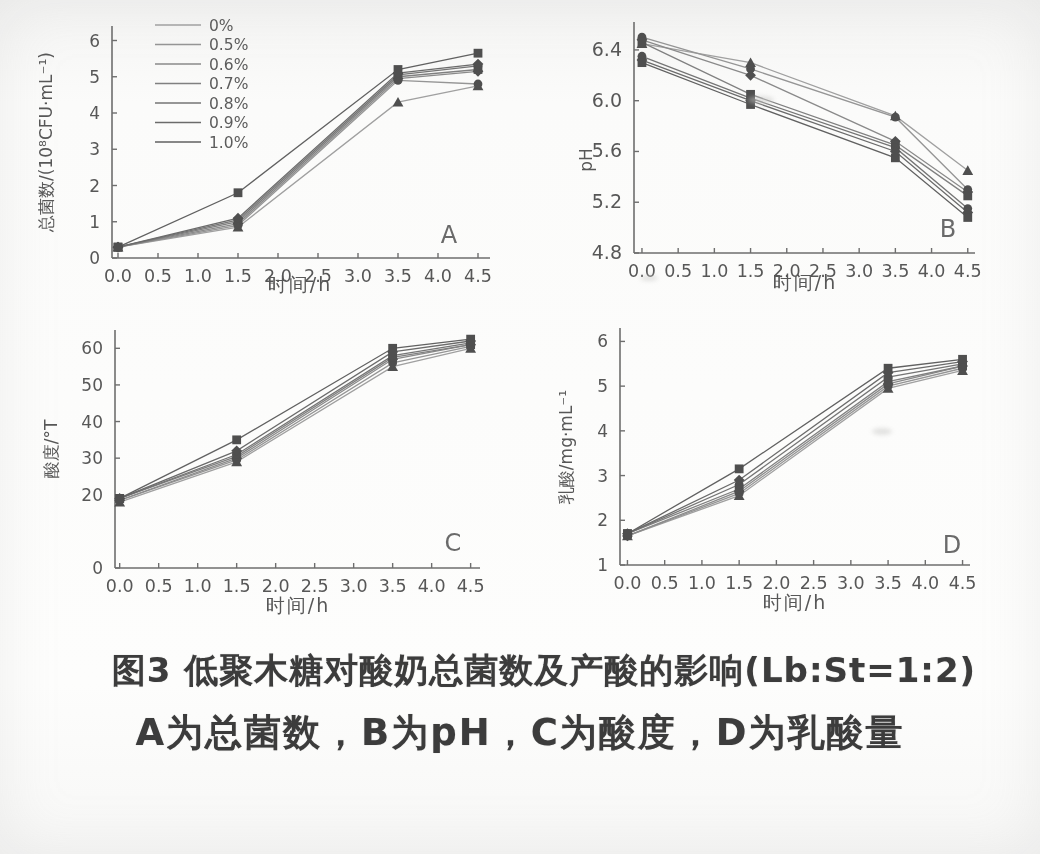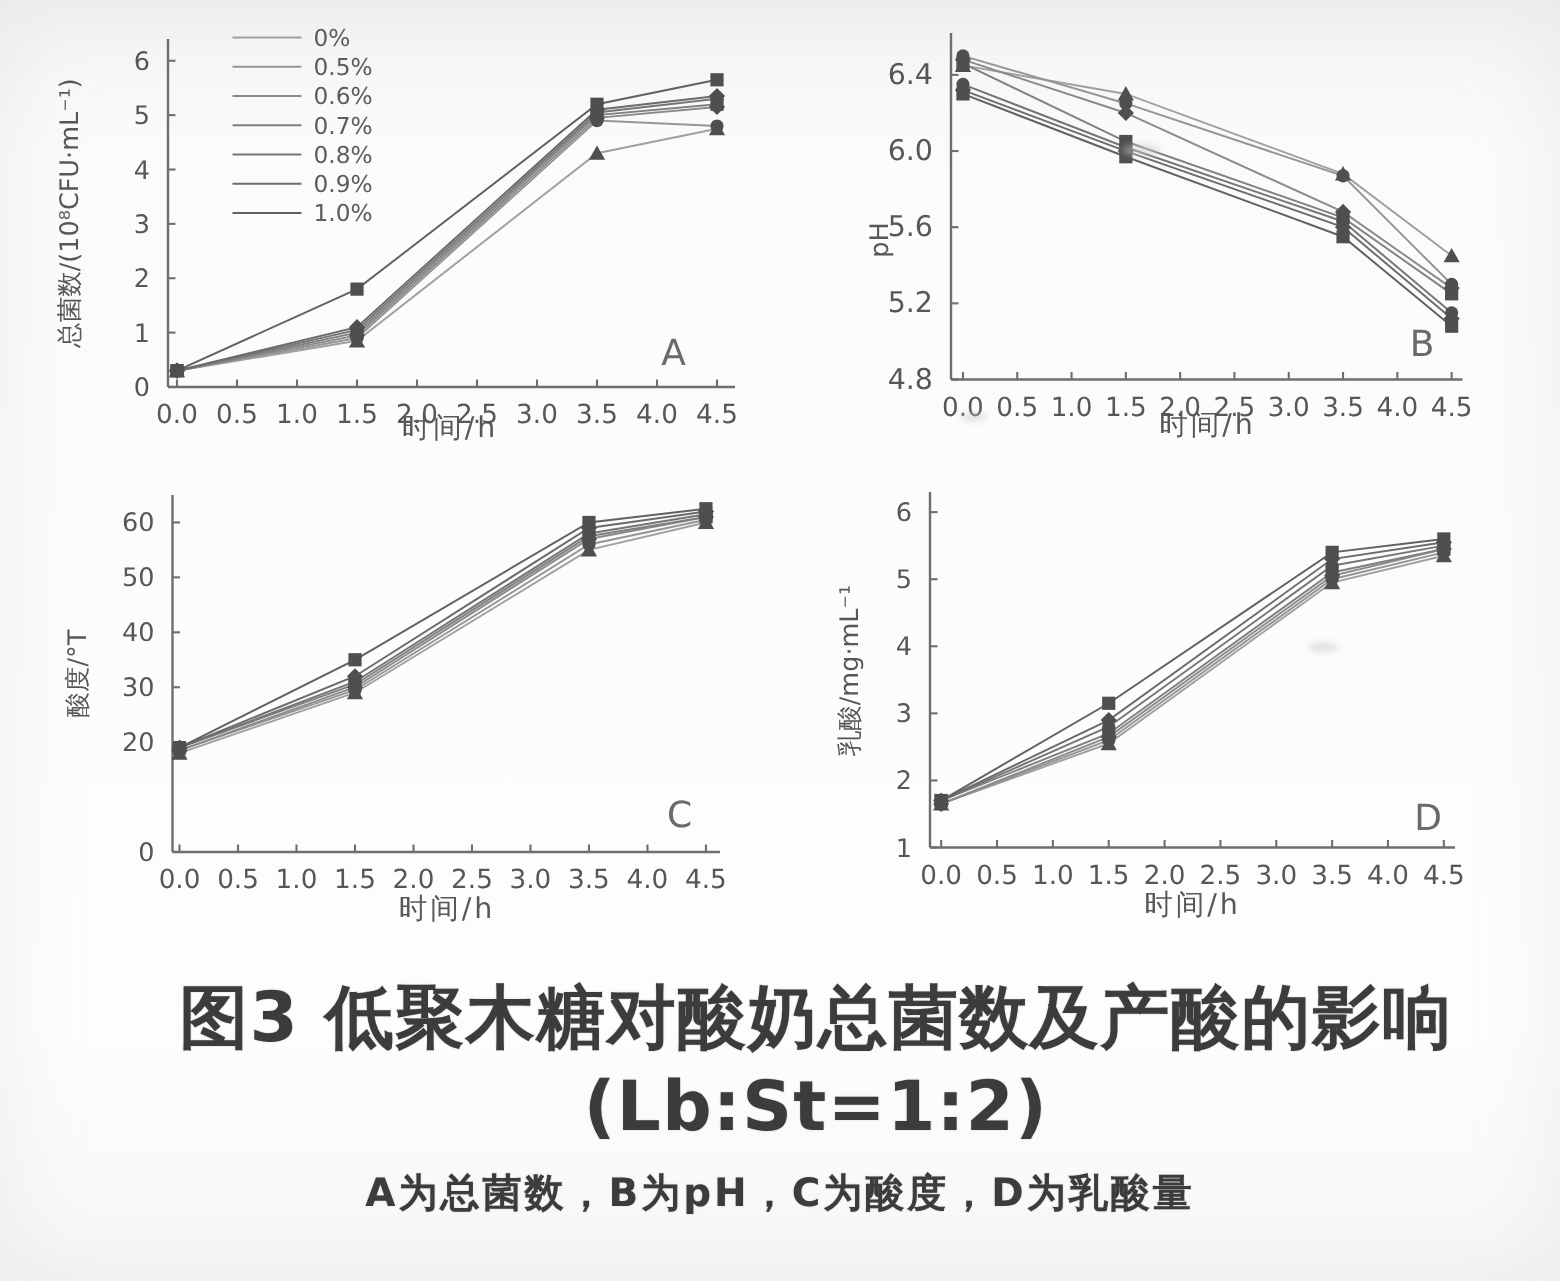--- a/index.html
+++ b/index.html
@@ -13,26 +13,26 @@
     position:relative;width:1040px;height:854px;
     background:linear-gradient(180deg,#f4f4f3 0%,#fbfbfa 12%,#fdfdfc 80%,#f7f7f6 100%);
     box-shadow:inset 0 0 60px rgba(180,180,180,.18);
   }
   .charts-svg{position:absolute;left:0;top:0;}
   .caption{
     position:absolute;left:0;top:648px;width:1040px;
     text-align:center;color:#3c3c3c;
   }
   .caption .line1{
-    font-size:46px;font-weight:700;letter-spacing:1px;
+    font-size:34px;font-weight:700;letter-spacing:1px;
     text-shadow:0 0 1px rgba(60,60,60,.35);
     margin-left:48px;
   }
   .caption .line2{
-    margin-top:14px;font-size:26px;font-weight:700;letter-spacing:2px;
+    margin-top:14px;font-size:37px;font-weight:700;letter-spacing:2px;
     text-shadow:0 0 1px rgba(60,60,60,.3);
   }
   .artifact{position:absolute;background:#c9c9c7;border-radius:50%;filter:blur(2px);opacity:.5;}
   svg text{user-select:none;}
 </style>
 </head>
 <body>
 
 <div class="page">
 

